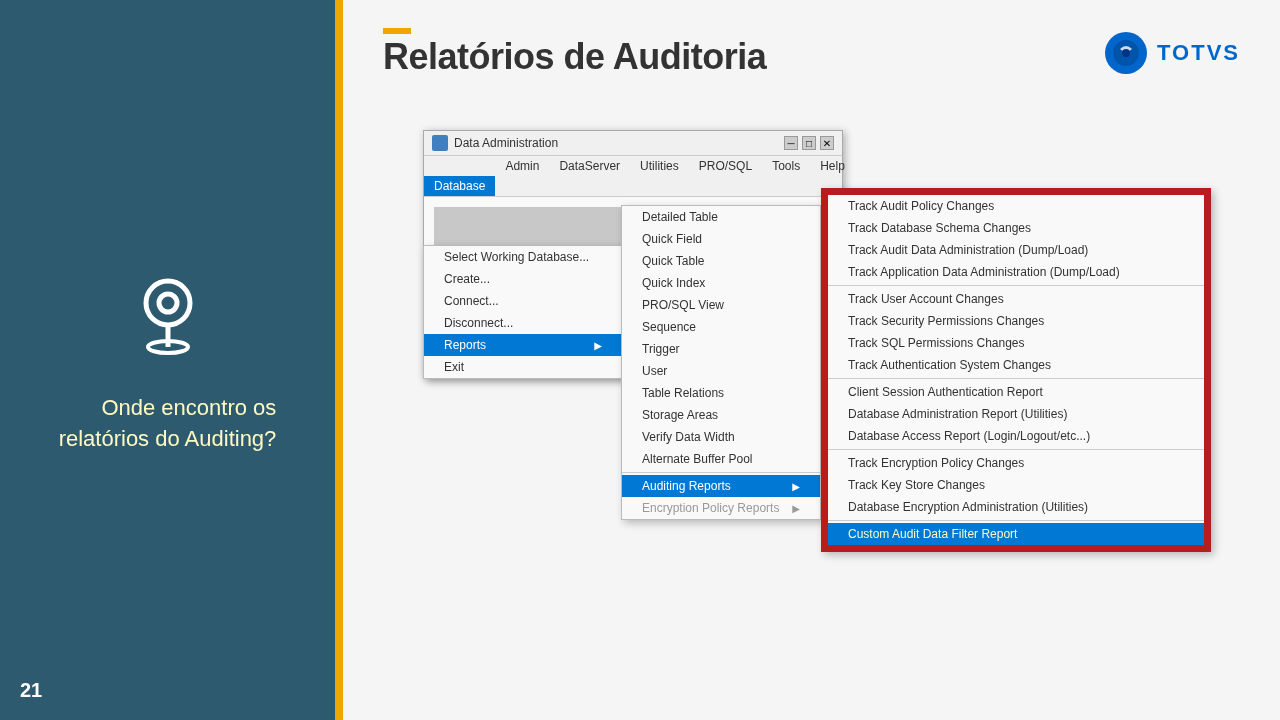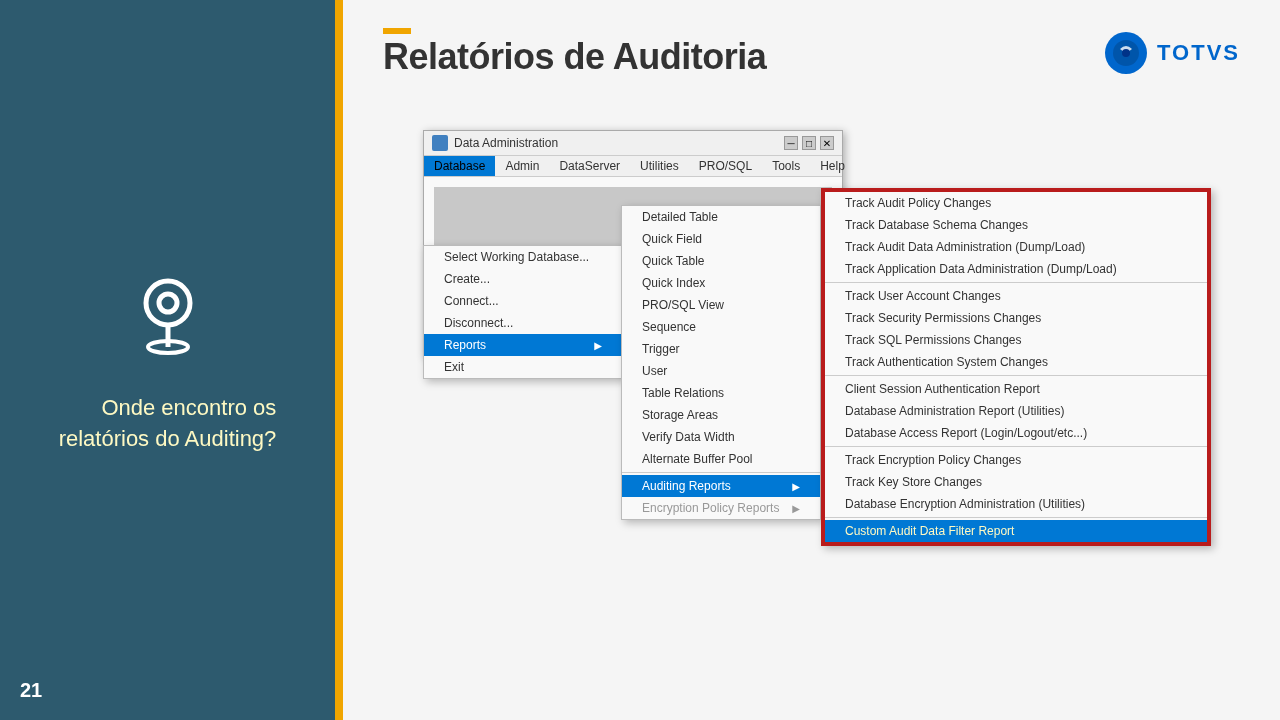--- a/index.html
+++ b/index.html
@@ -183,21 +183,22 @@
     }
 
     .da-menu-item {
       padding: 3px 10px;
       cursor: pointer;
       color: #333;
     }
 
     .da-menu-item.active {
       background: #0078d4;
-      color: #000000;
+      color: #ffffff;
+      margin-top: 20px;
     }
 
     
     .dropdown-menu {
       position: absolute;
       left: 50px;
       top: 145px;
       width: 200px;
       background: #f9f9f9;
       border: 1px solid #bbb;
@@ -247,21 +248,21 @@
       font-size: 12px;
     }
 
     
     .dropdown-menu-3 {
       position: absolute;
       left: 458px;
       top: 388px;
       width: 345px;
       background: #f9f9f9;
-      border: 4px solid #b91c1c;
+      border: 7px solid #b91c1c;
       box-shadow: 3px 3px 8px rgba(0,0,0,0.25);
       z-index: 12;
       font-size: 12px;
     }
 
     .menu-separator {
       border-top: 1px solid #ccc;
       margin: 2px 0;
     }
 

